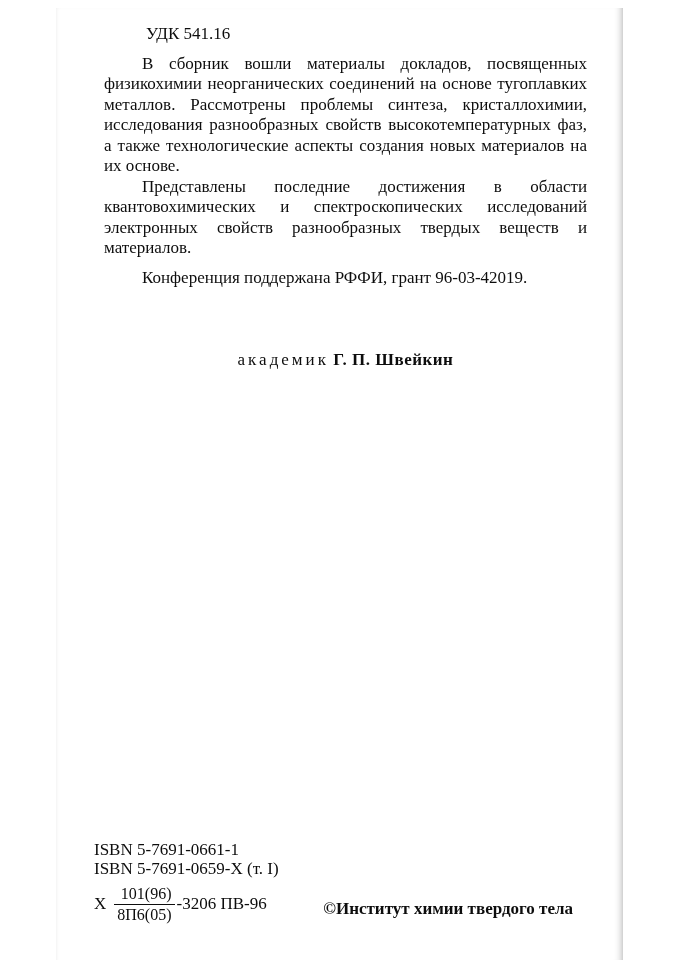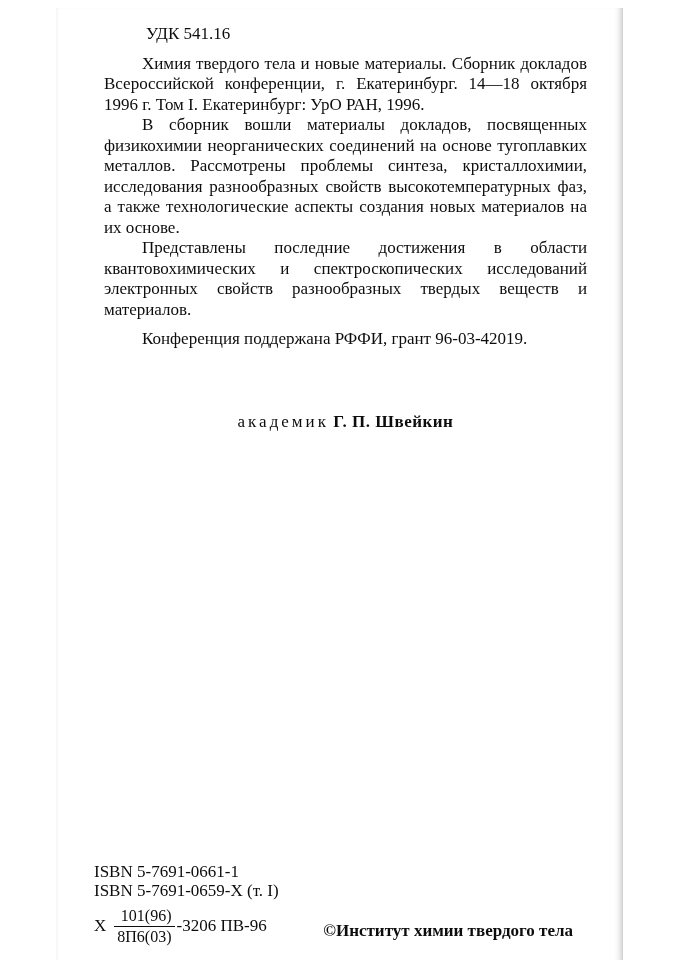--- a/index.html
+++ b/index.html
@@ -46,21 +46,21 @@
     letter-spacing: 3px;
   }
   .editor-name {
     font-weight: bold;
     letter-spacing: 0.5px;
   }
   .bottom {
     position: absolute;
     left: 38px;
     right: 36px;
-    top: 854px;
+    top: 832px;
   }
   .isbn {
     line-height: 19px;
     white-space: nowrap;
   }
   .bottom-row {
     display: flex;
     justify-content: space-between;
     align-items: flex-start;
     margin-top: 7px;
@@ -101,21 +101,20 @@
     margin-top: 14px;
   }
 </style>
 </head>
 <body>
 
 <div class="page">
 
   <div class="udc">УДК 541.16</div>
 
-  <p class="para">Химия твердого тела и новые материалы. Сборник докладов Всероссийской конференции, г. Екатеринбург. 14—18 октября 1996 г. Том I. Екатеринбург: УрО  РАН, 1996.</p>
 
   <p class="para">В сборник вошли материалы докладов, посвященных физикохимии неорганических соединений на основе тугоплавких металлов. Рассмотрены проблемы синтеза, кристаллохимии, исследования разнообразных свойств высокотемпературных фаз, а также технологические аспекты создания новых материалов на их основе.</p>
 
   <p class="para">Представлены последние достижения в области квантовохимических и спектроскопических исследований электронных свойств разнообразных твердых веществ и материалов.</p>
 
   <p class="para grant">Конференция поддержана РФФИ, грант 96-03-42019.</p>
 
   <div class="editor-block">
     <div>
       <span class="editor-title">академик</span>
@@ -128,21 +127,21 @@
     <div class="isbn">ISBN 5-7691-0661-1</div>
 
     <div class="isbn">ISBN 5-7691-0659-X (т. I)</div>
 
     <div class="bottom-row">
 
       <div class="code-row">
         <span class="code-prefix">Х</span>
         <span class="fraction">
           <span class="num">101(96)</span>
-          <span class="den">8П6(03)</span>
+          <span class="den">8П6(05)</span>
         </span>
         <span class="code-suffix">-3206 ПВ-96</span>
       </div>
 
       <div class="copyright">
         <div>©Институт химии твердого тела</div>
       </div>
 
     </div>
   </div>

